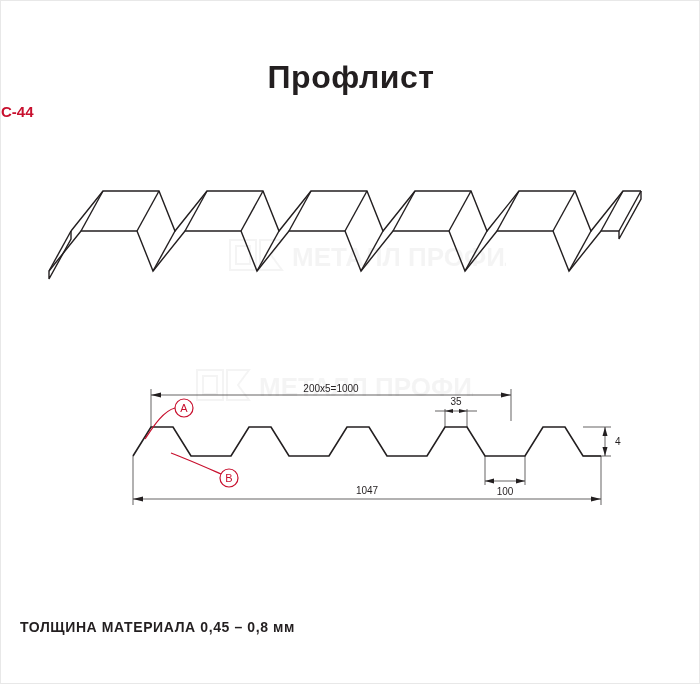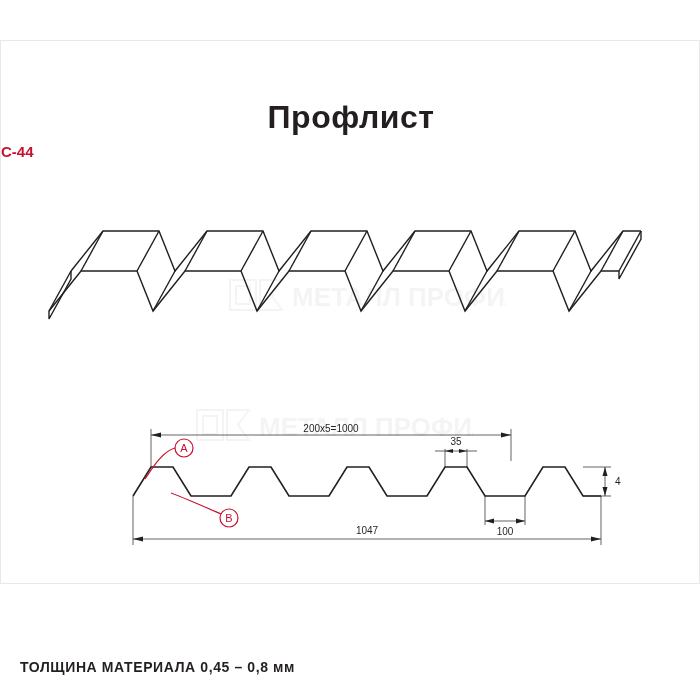--- a/index.html
+++ b/index.html
@@ -10,24 +10,23 @@
     width: 700px;
     height: 700px;
     background: #ffffff;
     font-family: "Liberation Sans", sans-serif;
     color: #231f20;
     overflow: hidden;
   }
   .page {
     position: relative;
     width: 700px;
-    height: 544px;
+    height: 684px;
     box-sizing: border-box;
     border: 1px solid #e8e8e8;
-    margin-top: 40px;
   }
   .title {
     position: absolute;
     top: 58px;
     left: 0;
     width: 700px;
     text-align: center;
     font-size: 32px;
     font-weight: bold;
     letter-spacing: 0.5px;

